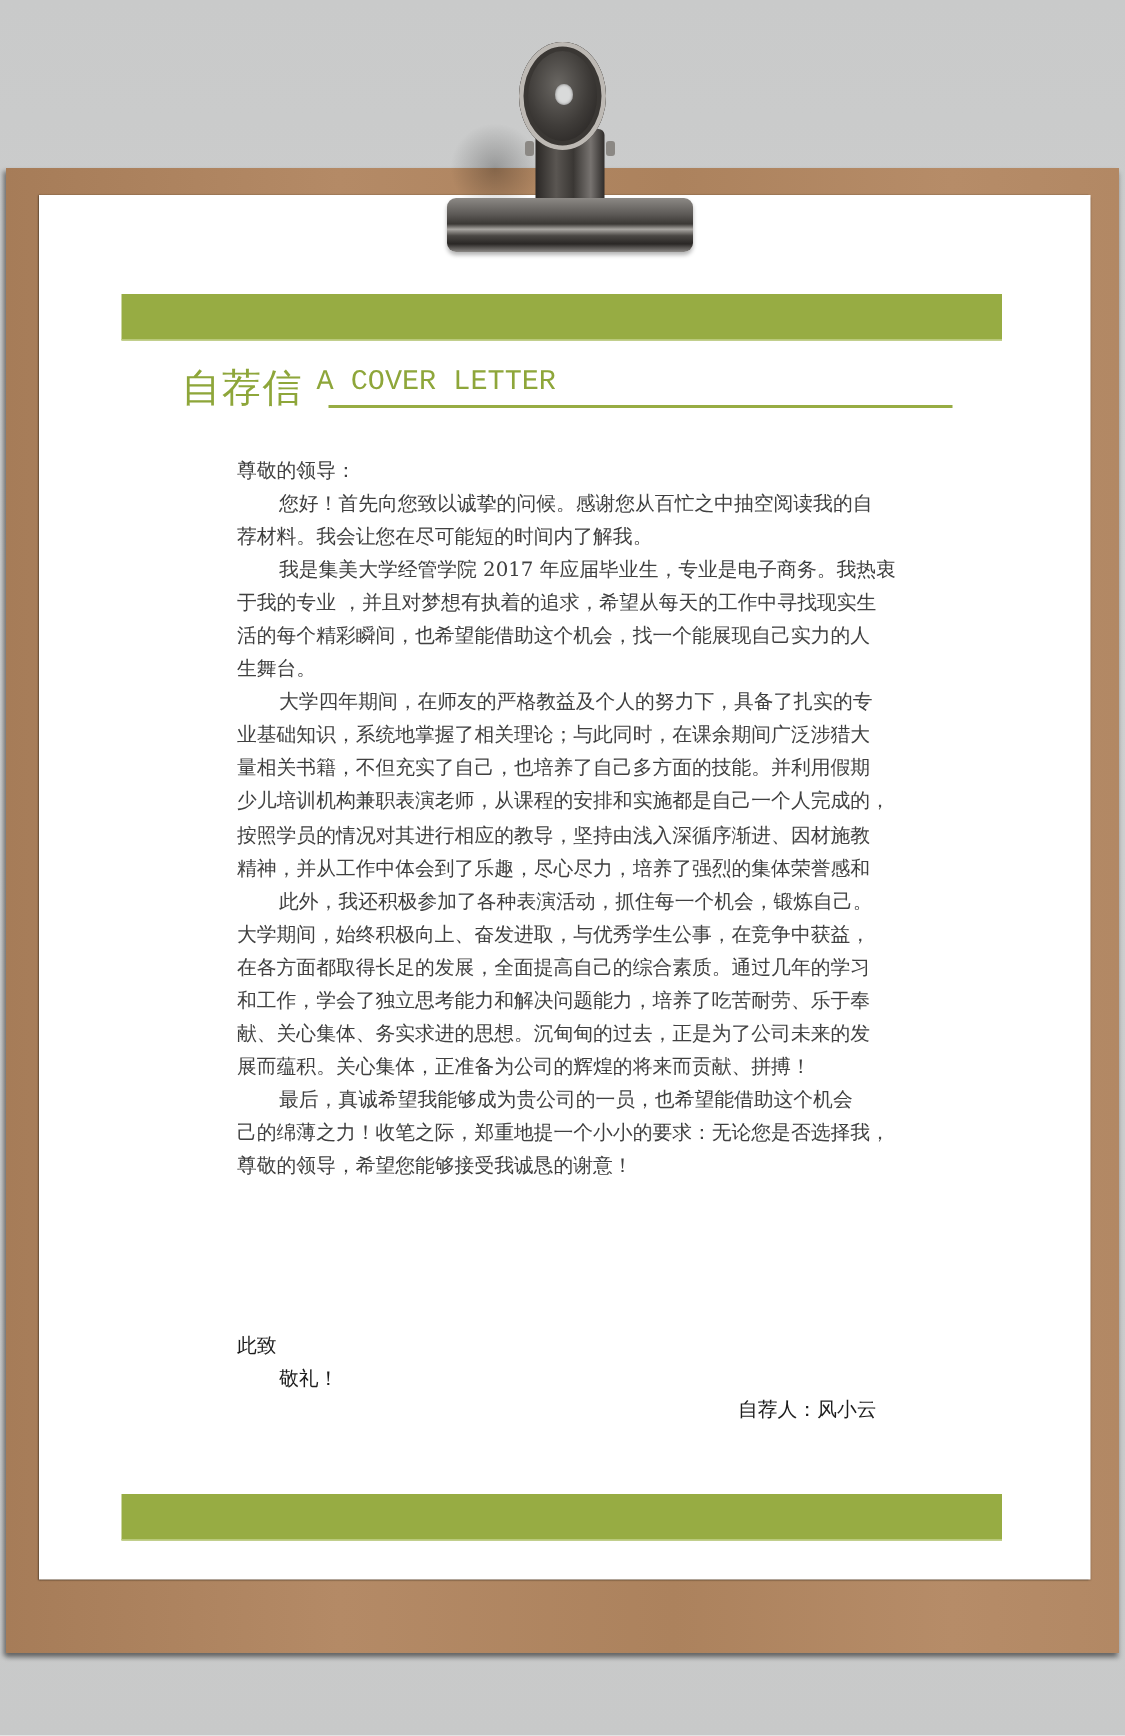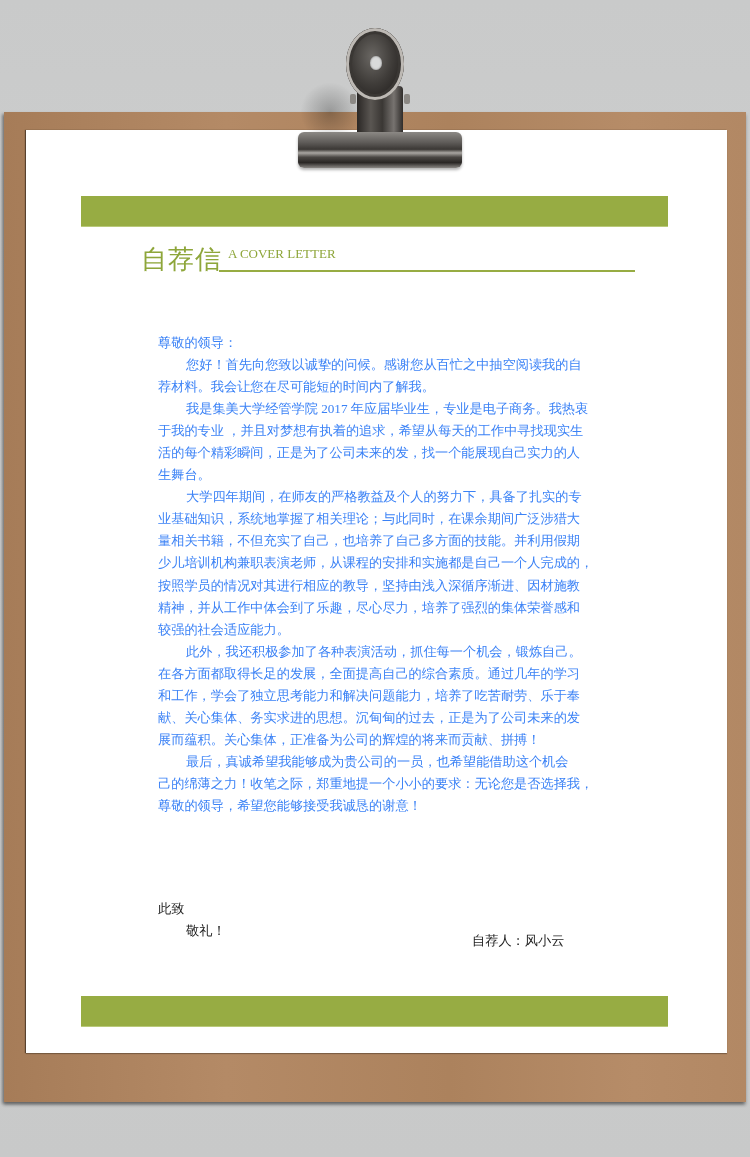--- a/index.html
+++ b/index.html
@@ -20,40 +20,40 @@
   }
   .bar {
     position: absolute; left: 81px; width: 587px; height: 30px;
     background: #97ac43; border-bottom: 1px solid #b9c97a;
   }
   .bar.top { top: 196px; }
   .bar.bottom { top: 996px; }
   .title-cn {
     position: absolute; left: 121px; top: 242px;
     font-family: "DejaVu Sans", "Liberation Sans", sans-serif;
-    font-size: 26px; color: #8ea63a; letter-spacing: 1px; line-height: 34px; margin-left: 20px;
+    font-size: 26px; color: #8ea63a; letter-spacing: 1px; line-height: 34px;
   }
   .title-en {
-    position: absolute; left: 228px; top: 245px;
-    font-family: Liberation Serif, serif;
-    font-size: 13px; color: #8ea63a; line-height: 18px;
+    position: absolute; left: 211px; top: 245px;
+    font-family: Liberation Mono, monospace;
+    font-size: 19px; color: #8ea63a; line-height: 18px;
   }
   .title-rule {
     position: absolute; left: 219px; top: 270px; width: 416px; height: 2px;
     background: #97ac43;
   }
   .letter {
-    position: absolute; left: 158px; top: 332px; width: 460px;
-    font-size: 13.2px; line-height: 22.05px; color: #3b82f6; font-family: Liberation Serif, serif;
+    position: absolute; left: 158px; top: 304px; width: 460px;
+    font-size: 13.2px; line-height: 22.05px; color: #404040;
   }
   .letter .line { white-space: nowrap; display: block; }
   .letter .indent { padding-left: 28px; }
-  .closing { position: absolute; left: 158px; top: 887px; font-size: 13.2px; line-height: 22px; color: #1c1c1c; margin-top: 11px; }
+  .closing { position: absolute; left: 158px; top: 887px; font-size: 13.2px; line-height: 22px; color: #1c1c1c; }
   .closing .indent { padding-left: 28px; display:block; }
-  .signature { position: absolute; left: 472px; top: 930px; font-size: 13.2px; line-height: 22px; color: #1c1c1c; white-space: nowrap; }
+  .signature { position: absolute; left: 492px; top: 930px; font-size: 13.2px; line-height: 22px; color: #1c1c1c; white-space: nowrap; }
 
   
   .clip { position: absolute; left: 290px; top: 22px; width: 180px; height: 150px; }
   .clip .shadow {
     position: absolute; left: 10px; top: 60px; width: 60px; height: 60px;
     background: radial-gradient(circle, rgba(0,0,0,0.25), rgba(0,0,0,0) 70%);
   }
   .clip .ring {
     position: absolute; left: 56px; top: 6px; width: 58px; height: 72px; border-radius: 50%;
     background: radial-gradient(ellipse at 45% 40%, #6a6763 0%, #3f3c39 45%, #2b2826 70%, #8d8a86 85%, #d8d6d2 92%, #4a4744 100%);
@@ -100,32 +100,32 @@
 <div class="title-rule"></div>
 
 <div class="letter">
   <span class="line">尊敬的领导：</span>
 
   <span class="line indent">您好！首先向您致以诚挚的问候。感谢您从百忙之中抽空阅读我的自</span>
   <span class="line">荐材料。我会让您在尽可能短的时间内了解我。</span>
 
   <span class="line indent">我是集美大学经管学院 2017 年应届毕业生，专业是电子商务。我热衷</span>
   <span class="line">于我的专业 ，并且对梦想有执着的追求，希望从每天的工作中寻找现实生</span>
-  <span class="line">活的每个精彩瞬间，正是为了公司未来的发，找一个能展现自己实力的人</span>
+  <span class="line">活的每个精彩瞬间，也希望能借助这个机会，找一个能展现自己实力的人</span>
   <span class="line">生舞台。</span>
 
   <span class="line indent">大学四年期间，在师友的严格教益及个人的努力下，具备了扎实的专</span>
   <span class="line">业基础知识，系统地掌握了相关理论；与此同时，在课余期间广泛涉猎大</span>
   <span class="line">量相关书籍，不但充实了自己，也培养了自己多方面的技能。并利用假期</span>
   <span class="line">少儿培训机构兼职表演老师，从课程的安排和实施都是自己一个人完成的，</span>
   <span class="line">按照学员的情况对其进行相应的教导，坚持由浅入深循序渐进、因材施教</span>
   <span class="line">精神，并从工作中体会到了乐趣，尽心尽力，培养了强烈的集体荣誉感和</span>
-  <span class="line">较强的社会适应能力。</span>
 
   <span class="line indent">此外，我还积极参加了各种表演活动，抓住每一个机会，锻炼自己。</span>
+  <span class="line">大学期间，始终积极向上、奋发进取，与优秀学生公事，在竞争中获益，</span>
   <span class="line">在各方面都取得长足的发展，全面提高自己的综合素质。通过几年的学习</span>
   <span class="line">和工作，学会了独立思考能力和解决问题能力，培养了吃苦耐劳、乐于奉</span>
   <span class="line">献、关心集体、务实求进的思想。沉甸甸的过去，正是为了公司未来的发</span>
   <span class="line">展而蕴积。关心集体，正准备为公司的辉煌的将来而贡献、拼搏！</span>
 
   <span class="line indent">最后，真诚希望我能够成为贵公司的一员，也希望能借助这个机会</span>
   <span class="line">己的绵薄之力！收笔之际，郑重地提一个小小的要求：无论您是否选择我，</span>
   <span class="line">尊敬的领导，希望您能够接受我诚恳的谢意！</span>
 </div>
 

